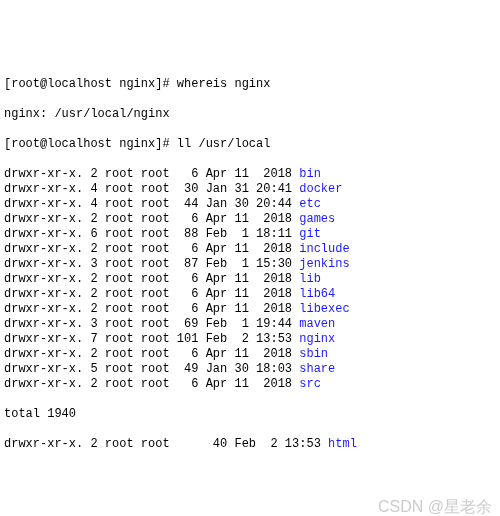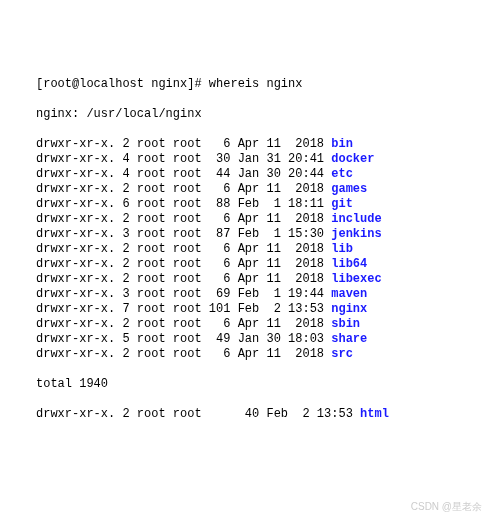--- a/index.html
+++ b/index.html
@@ -7,42 +7,43 @@
     padding: 2px 4px;
     background: #fff;
     font-family: "Courier New", monospace;
     font-size: 12px;
     line-height: 15px;
     color: #000;
     width: 500px;
     box-sizing: border-box;
     white-space: pre;
   }
-  .line { display: block; margin-left: 32px; }
+  .line { display: block; }
   .prompt { color: #000; }
   .cmd { color: #000; }
-  .blue { color: #1a1aff; font-weight: bold; }
+  .blue { color: #1a1aff; }
   .watermark {
     position: absolute;
-    right: 18px;
+    right: 8px;
     bottom: 2px;
     font-family: sans-serif;
-    font-size: 10px;
+    font-size: 16px;
     color: #ccc;
   }
   .content { position: relative; }
 </style>
 </head>
 <body>
 
 
 
 <div class="content">
 <span class="line"><span class="prompt">[root@localhost nginx]# </span><span class="cmd">whereis nginx</span></span>
 <span class="line">nginx: /usr/local/nginx</span>
+<span class="line"><span class="prompt">[root@localhost nginx]# </span><span class="cmd">ll /usr/local</span></span>
 <div id="ls1-container"><span class="line"><span>drwxr-xr-x. 2 root root   6 Apr 11  2018 </span><span class="blue">bin</span></span><span class="line"><span>drwxr-xr-x. 4 root root  30 Jan 31 20:41 </span><span class="blue">docker</span></span><span class="line"><span>drwxr-xr-x. 4 root root  44 Jan 30 20:44 </span><span class="blue">etc</span></span><span class="line"><span>drwxr-xr-x. 2 root root   6 Apr 11  2018 </span><span class="blue">games</span></span><span class="line"><span>drwxr-xr-x. 6 root root  88 Feb  1 18:11 </span><span class="blue">git</span></span><span class="line"><span>drwxr-xr-x. 2 root root   6 Apr 11  2018 </span><span class="blue">include</span></span><span class="line"><span>drwxr-xr-x. 3 root root  87 Feb  1 15:30 </span><span class="blue">jenkins</span></span><span class="line"><span>drwxr-xr-x. 2 root root   6 Apr 11  2018 </span><span class="blue">lib</span></span><span class="line"><span>drwxr-xr-x. 2 root root   6 Apr 11  2018 </span><span class="blue">lib64</span></span><span class="line"><span>drwxr-xr-x. 2 root root   6 Apr 11  2018 </span><span class="blue">libexec</span></span><span class="line"><span>drwxr-xr-x. 3 root root  69 Feb  1 19:44 </span><span class="blue">maven</span></span><span class="line"><span>drwxr-xr-x. 7 root root 101 Feb  2 13:53 </span><span class="blue">nginx</span></span><span class="line"><span>drwxr-xr-x. 2 root root   6 Apr 11  2018 </span><span class="blue">sbin</span></span><span class="line"><span>drwxr-xr-x. 5 root root  49 Jan 30 18:03 </span><span class="blue">share</span></span><span class="line"><span>drwxr-xr-x. 2 root root   6 Apr 11  2018 </span><span class="blue">src</span></span></div>
 <span class="line">total 1940</span>
 <div id="ls2-container"><span class="line"><span>drwxr-xr-x. 2 root root      40 Feb  2 13:53 </span><span class="blue">html</span></span></div>
 
 
 
 
 
 
 

